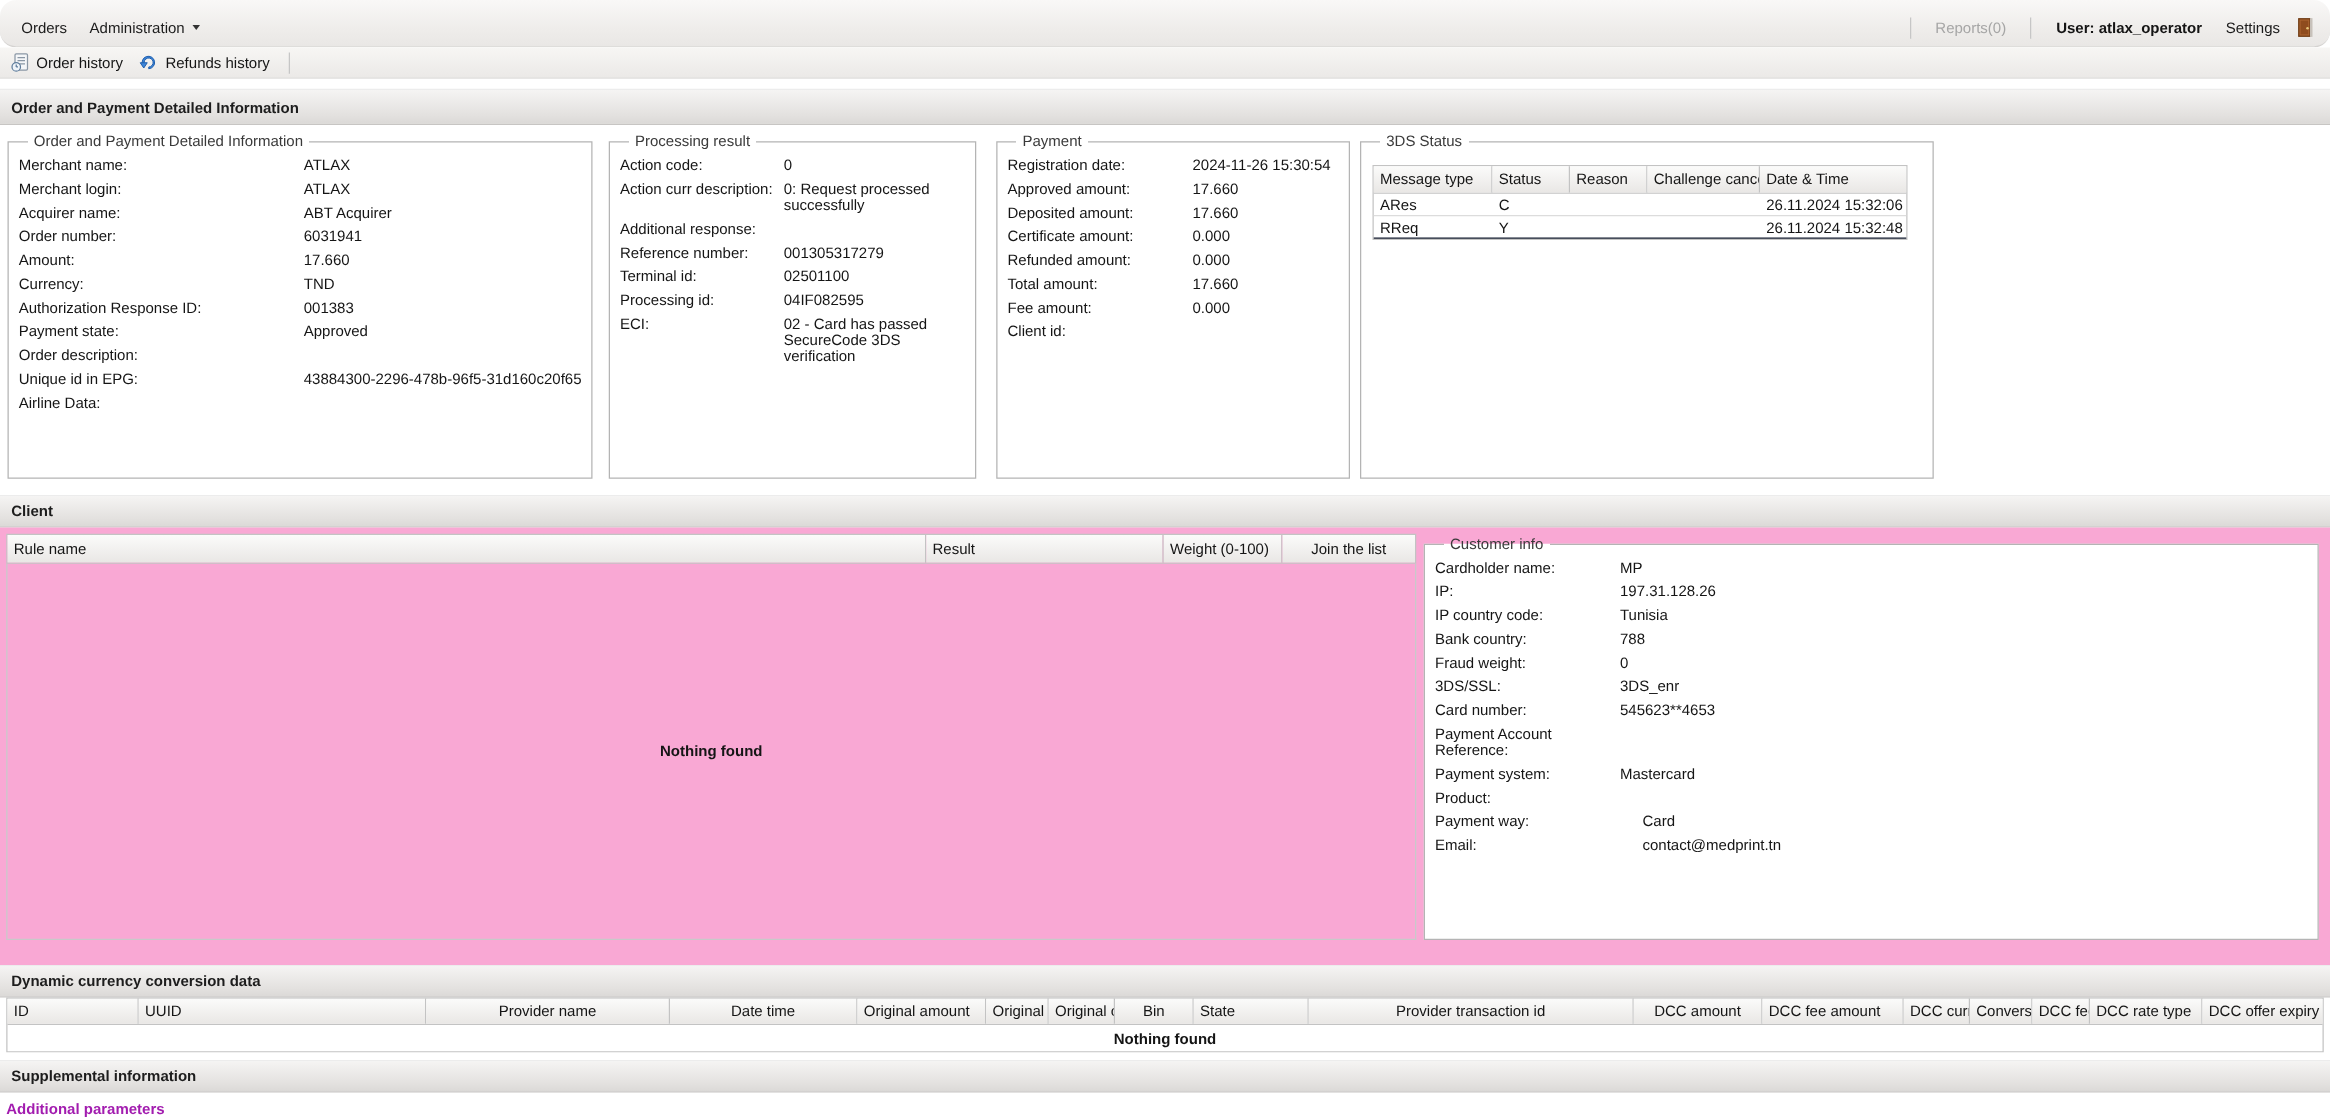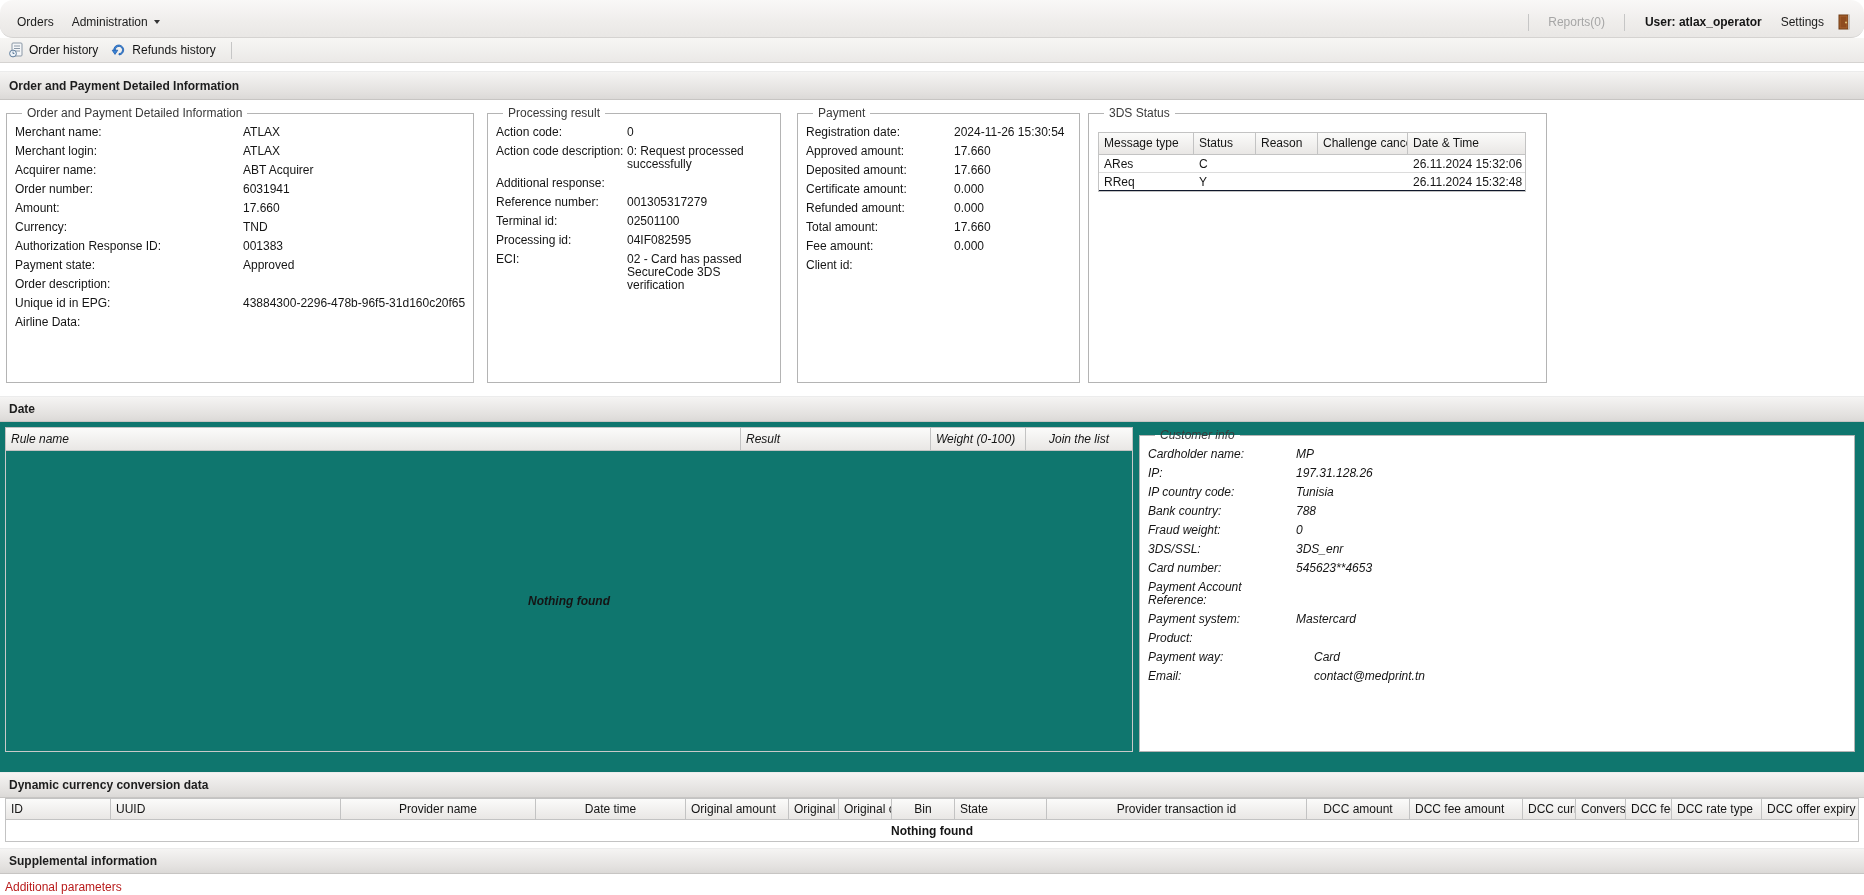--- a/index.html
+++ b/index.html
@@ -62,21 +62,21 @@
   .th-cell:last-child { border-right:none; }
   
   .tds-table { width:428px; margin:6px 12px 0 1px; border:1px solid #c3c3c3; }
   .tds-head { display:flex; height:22px; border-bottom:1px solid #c3c3c3; }
   .tds-row  { display:flex; height:18px; border-bottom:1px solid #dcdcdc; align-items:center; }
   .tds-row:last-child { border-bottom:1px solid #0f172a; }
   .tds-c1 { width:95px; }  .tds-c2 { width:62px; } .tds-c3 { width:62px; }
   .tds-c4 { width:90px; }  .tds-c5 { flex:1; }
   .tds-row > div { padding:0 5px; white-space:nowrap; overflow:hidden; }
   
-  .fraud-area { position:relative; height:350px; background:#0f766e;font-style:italic; }
+  .fraud-area { position:relative; height:350px; background:#f9a8d4; }
   .fraud-table { position:absolute; left:5px; top:5px; width:1128px; }
   .fraud-head { display:flex; height:24px; border:1px solid #c3c3c3; }
   .fraud-head .th-cell { line-height:23px; }
   .f-c1 { width:735px; } .f-c2 { width:190px; } .f-c3 { width:95px; } .f-c4 { flex:1; text-align:center; }
   .fraud-body { height:301px; border:1px solid #c9c9c9; border-top:none;
     display:flex; align-items:center; justify-content:center; font-weight:bold; }
   
   .dcc-table { margin:0 5px; width:1854px; border:1px solid #c3c3c3; }
   .dcc-head { display:flex; height:21px; border-bottom:1px solid #c3c3c3; }
   .dcc-head .th-cell { line-height:20px; }
@@ -93,21 +93,21 @@
   .dcc-head .th-cell:nth-child(11){width:103px;text-align:center;}
   .dcc-head .th-cell:nth-child(12){width:113px;text-align:left;}
   .dcc-head .th-cell:nth-child(13){width:53px;}
   .dcc-head .th-cell:nth-child(14){width:50px;}
   .dcc-head .th-cell:nth-child(15){width:46px;}
   .dcc-head .th-cell:nth-child(16){width:90px;}
   .dcc-head .th-cell:nth-child(17){flex:1;text-align:center;}
   .dcc-empty { height:21px; display:flex; align-items:center; justify-content:center; font-weight:bold; }
   .bottom-gap { height:6px; background:#fff; }
   .additional-wrap { padding:6px 0 0 5px; }
-  .additional-title { font-weight:normal; color:#b91c1c; }
+  .additional-title { font-weight:bold; color:#a21caf; }
   
   .icon16 { width:16px; height:16px; display:inline-block; flex:none; }
   .icon15 { width:15px; height:16px; display:inline-block; flex:none; margin:0 4px; }
 </style>
 </head>
 <body>
 
 <div class="menubar">
   <div class="menu-item">Orders</div>
   <div class="menu-item">
@@ -214,21 +214,21 @@
       </div>
   </fieldset>
 
   <fieldset class="fs p-proc">
     <legend>Processing result</legend>
     <div class="kv-row">
         <div class="kv-label">Action code:</div>
         <div class="kv-value">0</div>
       </div>
     <div class="kv-row">
-        <div class="kv-label">Action code description:</div>
+        <div class="kv-label">Action curr description:</div>
         <div class="kv-value">0: Request processed successfully</div>
       </div>
     <div class="kv-row">
         <div class="kv-label">Additional response:</div>
         <div class="kv-value"></div>
       </div>
     <div class="kv-row">
         <div class="kv-label">Reference number:</div>
         <div class="kv-value">001305317279</div>
       </div>
@@ -304,21 +304,21 @@
         <div class="tds-c2">Y</div>
         <div class="tds-c3"></div>
         <div class="tds-c4"></div>
         <div class="tds-c5">26.11.2024 15:32:48</div>
       </div>
     </div>
   </fieldset>
 </div>
 
 <div class="section-bar slim">
-  <span>Date</span>
+  <span>Client</span>
 </div>
 
 <div class="fraud-area">
   <div class="fraud-table">
     <div class="fraud-head">
       <div class="th-cell f-c1">Rule name</div>
       <div class="th-cell f-c2">Result</div>
       <div class="th-cell f-c3">Weight (0-100)</div>
       <div class="th-cell f-c4">Join the list</div>
     </div>

